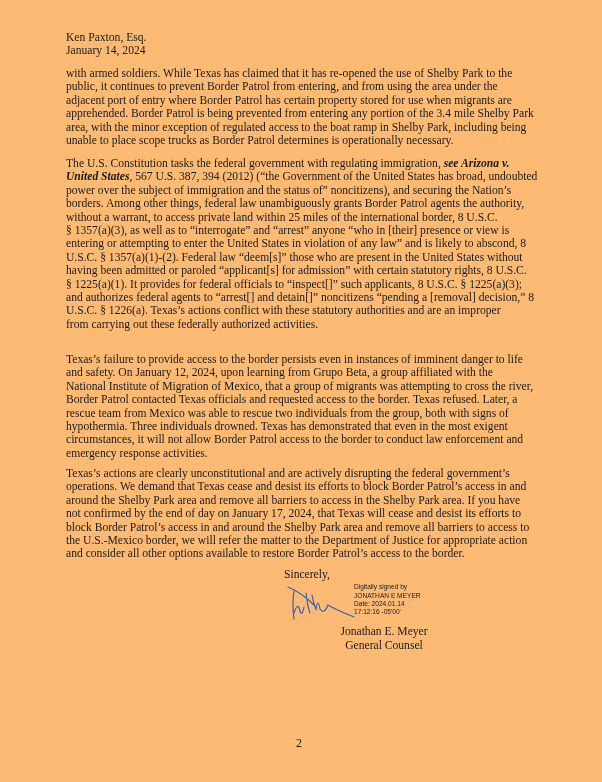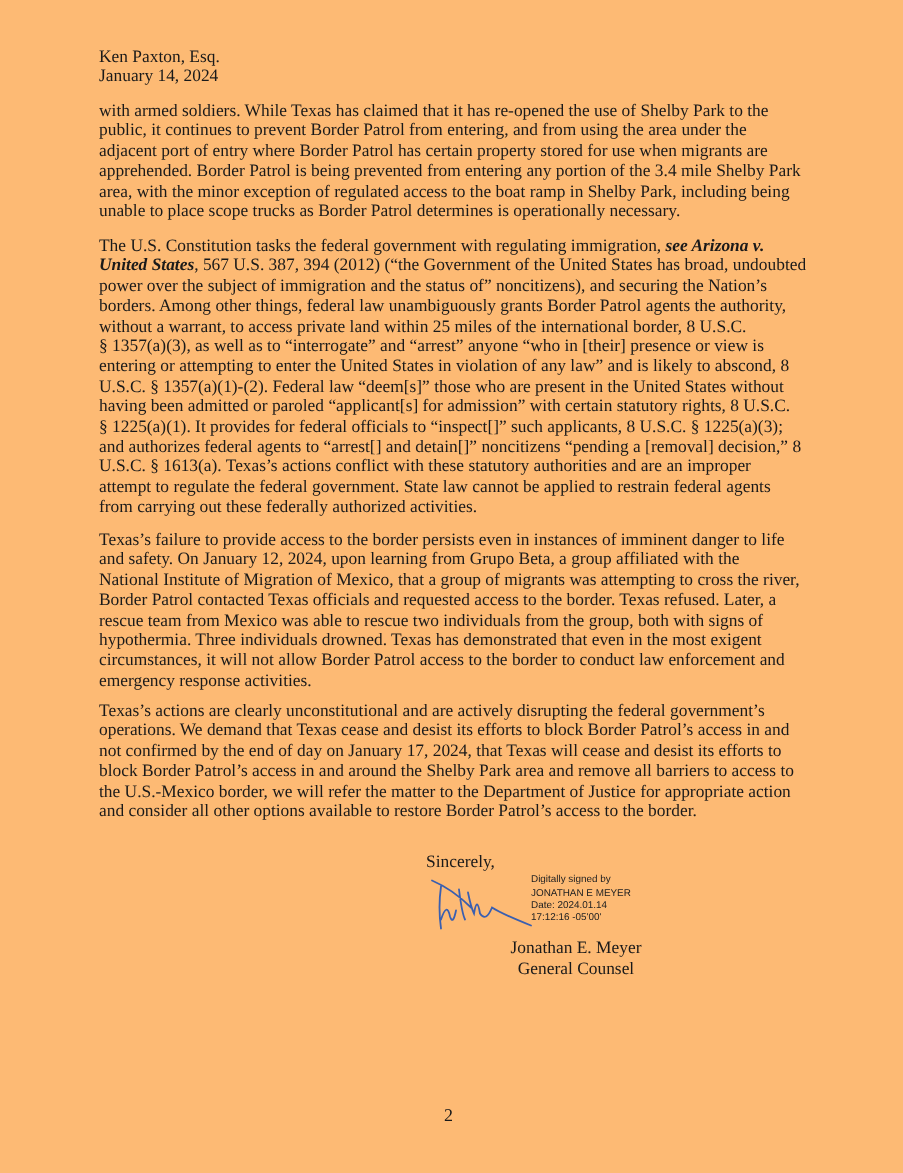--- a/index.html
+++ b/index.html
@@ -48,39 +48,39 @@
     <span class="line"><i>United States</i><span>, 567 U.S. 387, 394 (2012) (“the Government of the United States has broad, undoubted</span></span>
     <span class="line">power over the subject of immigration and the status of” noncitizens), and securing the Nation’s</span>
     <span class="line">borders.  Among other things, federal law unambiguously grants Border Patrol agents the authority,</span>
     <span class="line">without a warrant, to access private land within 25 miles of the international border, 8 U.S.C.</span>
     <span class="line">§ 1357(a)(3), as well as to “interrogate” and “arrest” anyone “who in [their] presence or view is</span>
     <span class="line">entering or attempting to enter the United States in violation of any law” and is likely to abscond, 8</span>
     <span class="line">U.S.C. § 1357(a)(1)-(2).  Federal law “deem[s]” those who are present in the United States without</span>
     <span class="line">having been admitted or paroled “applicant[s] for admission” with certain statutory rights, 8 U.S.C.</span>
     <span class="line">§ 1225(a)(1). It provides for federal officials to “inspect[]” such applicants, 8 U.S.C. § 1225(a)(3);</span>
     <span class="line">and authorizes federal agents to “arrest[] and detain[]” noncitizens “pending a [removal] decision,” 8</span>
-    <span class="line">U.S.C. § 1613(a).  Texas’s actions conflict with these statutory authorities and are an improper</span>
-    <span class="line">attempt to regulate the federal government.  State law cannot be applied to restrain federal agents</span>
+    <span class="line">U.S.C. § 1226(a).  Texas’s actions conflict with these statutory authorities and are an improper</span>
     <span class="line">from carrying out these federally authorized activities.</span>
   </div>
 
   <div class="block p3">
     <span class="line">Texas’s failure to provide access to the border persists even in instances of imminent danger to life</span>
     <span class="line">and safety.  On January 12, 2024, upon learning from Grupo Beta, a group affiliated with the</span>
     <span class="line">National Institute of Migration of Mexico, that a group of migrants was attempting to cross the river,</span>
     <span class="line">Border Patrol contacted Texas officials and requested access to the border.  Texas refused.  Later, a</span>
     <span class="line">rescue team from Mexico was able to rescue two individuals from the group, both with signs of</span>
     <span class="line">hypothermia.  Three individuals drowned.  Texas has demonstrated that even in the most exigent</span>
     <span class="line">circumstances, it will not allow Border Patrol access to the border to conduct law enforcement and</span>
     <span class="line">emergency response activities.</span>
   </div>
 
   <div class="block p4">
     <span class="line">Texas’s actions are clearly unconstitutional and are actively disrupting the federal government’s</span>
     <span class="line">operations.  We demand that Texas cease and desist its efforts to block Border Patrol’s access in and</span>
+    <span class="line">around the Shelby Park area and remove all barriers to access in the Shelby Park area.  If you have</span>
     <span class="line">not confirmed by the end of day on January 17, 2024, that Texas will cease and desist its efforts to</span>
     <span class="line">block Border Patrol’s access in and around the Shelby Park area and remove all barriers to access to</span>
     <span class="line">the U.S.-Mexico border, we will refer the matter to the Department of Justice for appropriate action</span>
     <span class="line">and consider all other options available to restore Border Patrol’s access to the border.</span>
   </div>
 
   <div class="sig-block">
     <span class="sincerely">Sincerely,</span>
     <div class="sig-area">
       <svg class="sig-svg" width="72" height="40" viewBox="0 0 72 40">

